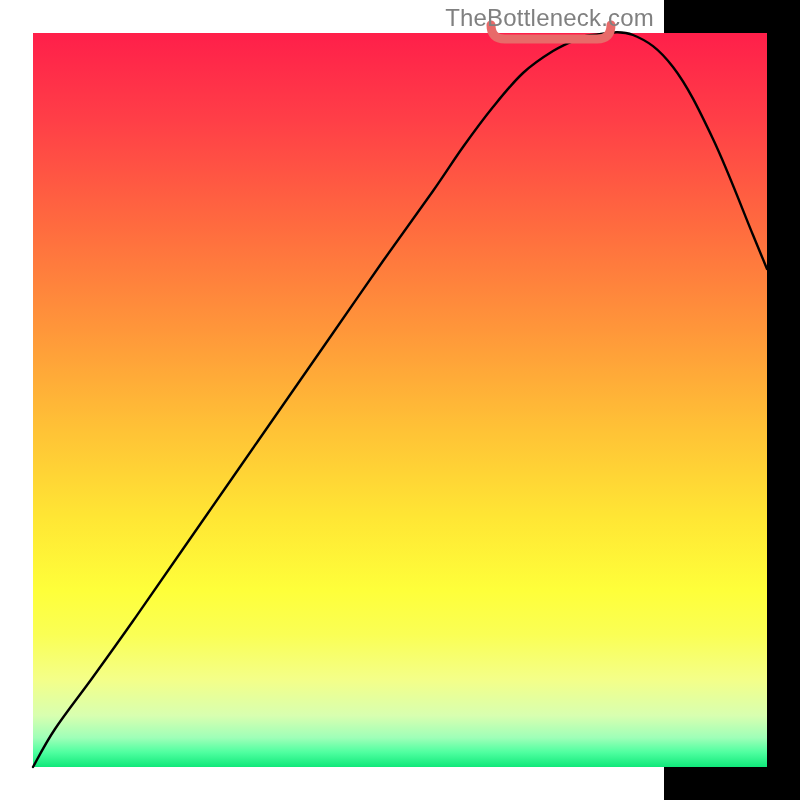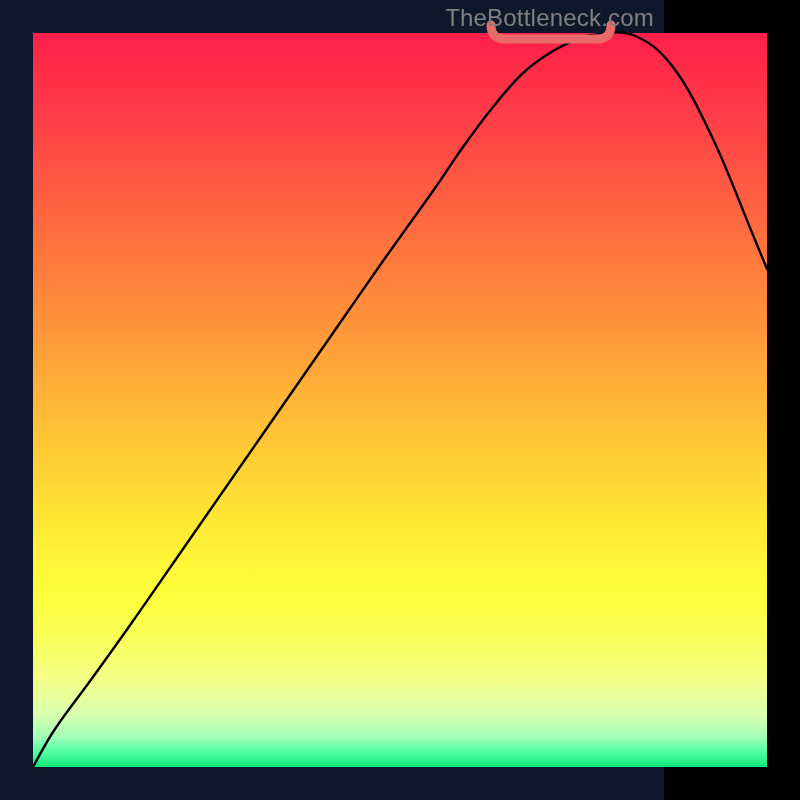--- a/index.html
+++ b/index.html
@@ -1,21 +1,21 @@
 <!DOCTYPE html>
 <html><head>
 <meta charset="utf-8">
 <style>
   * { margin: 0; padding: 0; box-sizing: border-box; }
   html, body { width: 800px; height: 800px; overflow: hidden; background: #000; }
   .frame {
     position: relative;
     width: 664px;
     height: 800px;
-    background: #0f172a;
+    background: #ffffff;
   }
   .watermark {
     position: absolute;
     top: 4px;
     right: 10px;
     color: #808080;
     font-family: Arial, Helvetica, sans-serif;
     font-size: 24px;
     font-weight: 400;
     letter-spacing: 0.2px;

